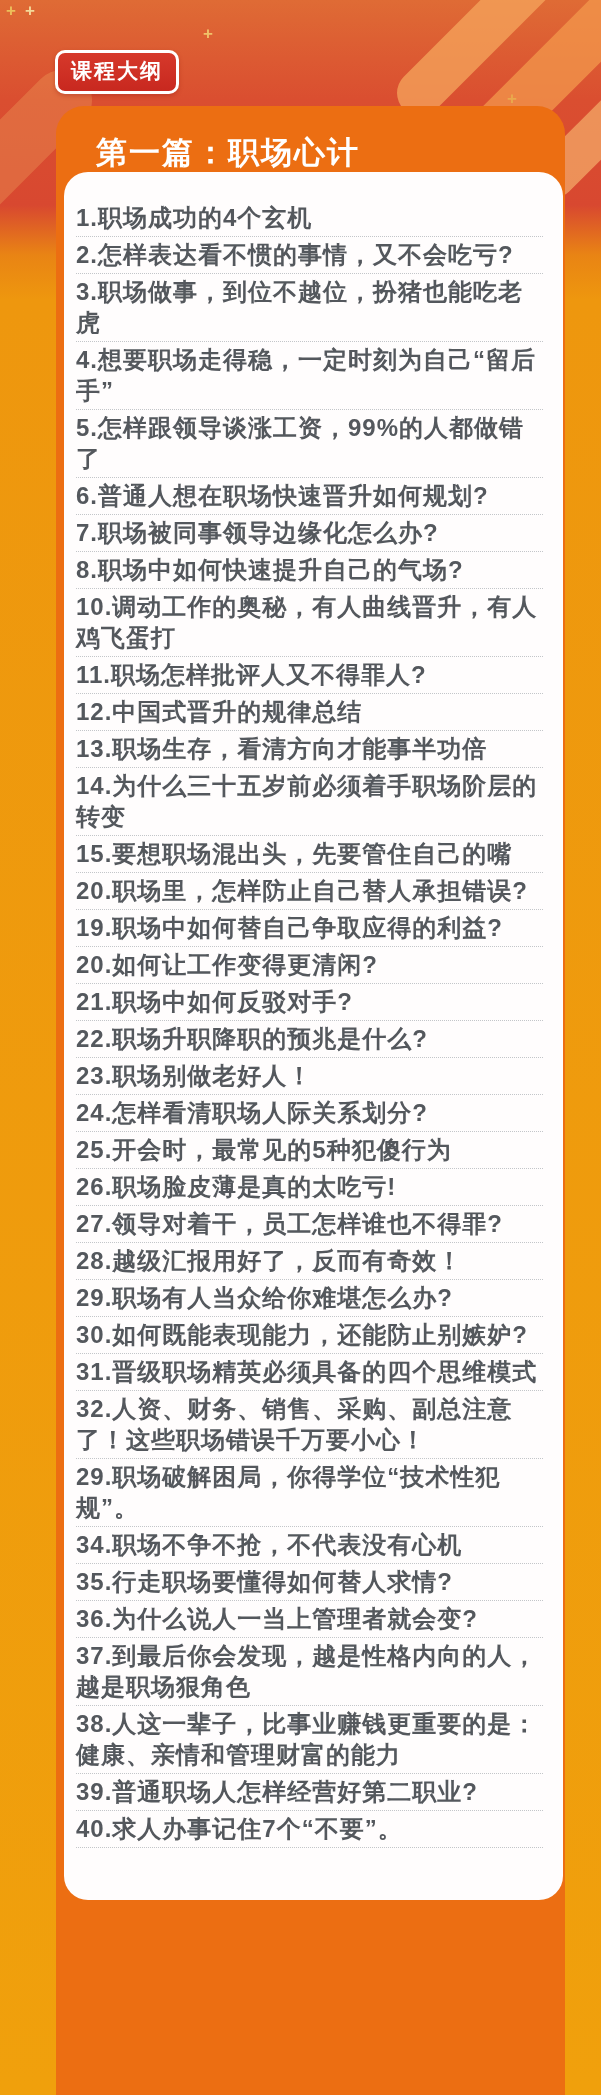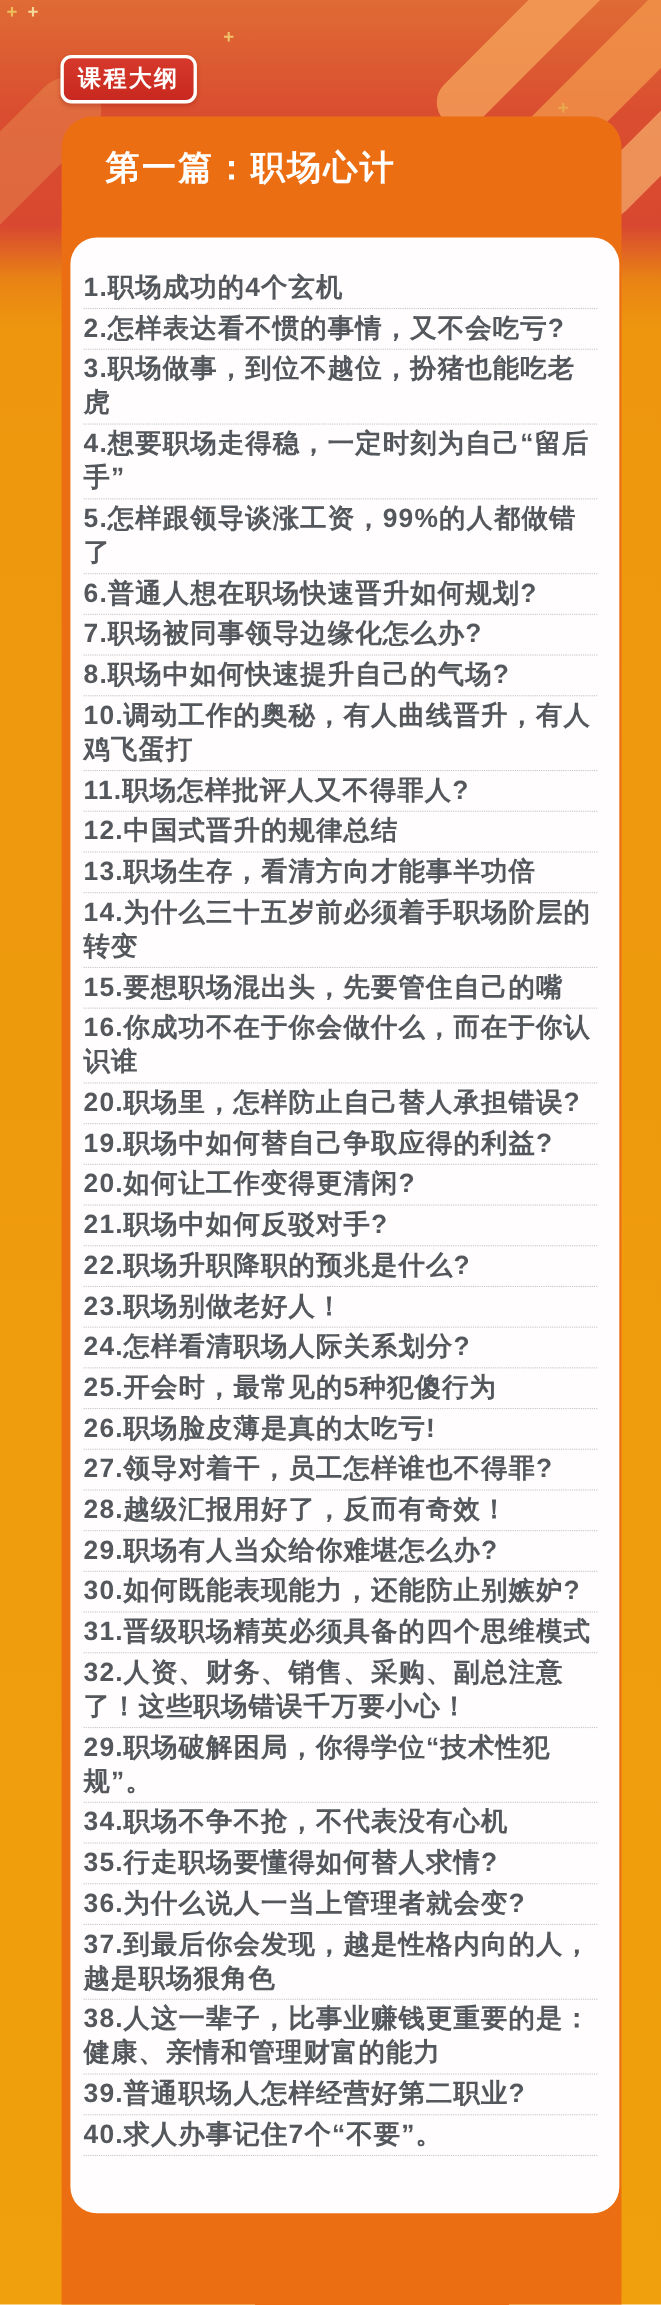--- a/index.html
+++ b/index.html
@@ -70,21 +70,20 @@
   }
   
   .list-card {
     position: absolute;
     left: 8px; top: 66px;
     width: 499px;
     background: #fffdfd;
     border-radius: 24px;
     box-sizing: border-box;
     padding: 28px 20px 52px 12px;
-    margin-top: 44px;
   }
   ul.topic-list { list-style: none; margin: 0; padding: 0; }
   ul.topic-list li {
     font-size: 24px;
     line-height: 31px;
     letter-spacing: 1px;
     color: #54585d;
     font-weight: 600;
     padding: 2px 0 3px;
     border-bottom: 1px dotted #c3c6c9;
@@ -117,21 +116,20 @@
         <li>5.怎样跟领导谈涨工资，99%的人都做错了</li>
         <li>6.普通人想在职场快速晋升如何规划?</li>
         <li>7.职场被同事领导边缘化怎么办?</li>
         <li>8.职场中如何快速提升自己的气场?</li>
         <li>10.调动工作的奥秘，有人曲线晋升，有人鸡飞蛋打</li>
         <li>11.职场怎样批评人又不得罪人?</li>
         <li>12.中国式晋升的规律总结</li>
         <li>13.职场生存，看清方向才能事半功倍</li>
         <li>14.为什么三十五岁前必须着手职场阶层的转变</li>
         <li>15.要想职场混出头，先要管住自己的嘴</li>
-        <li>16.你成功不在于你会做什么，而在于你认识谁</li>
         <li>20.职场里，怎样防止自己替人承担错误?</li>
         <li>19.职场中如何替自己争取应得的利益?</li>
         <li>20.如何让工作变得更清闲?</li>
         <li>21.职场中如何反驳对手?</li>
         <li>22.职场升职降职的预兆是什么?</li>
         <li>23.职场别做老好人！</li>
         <li>24.怎样看清职场人际关系划分?</li>
         <li>25.开会时，最常见的5种犯傻行为</li>
         <li>26.职场脸皮薄是真的太吃亏!</li>
         <li>27.领导对着干，员工怎样谁也不得罪?</li>

